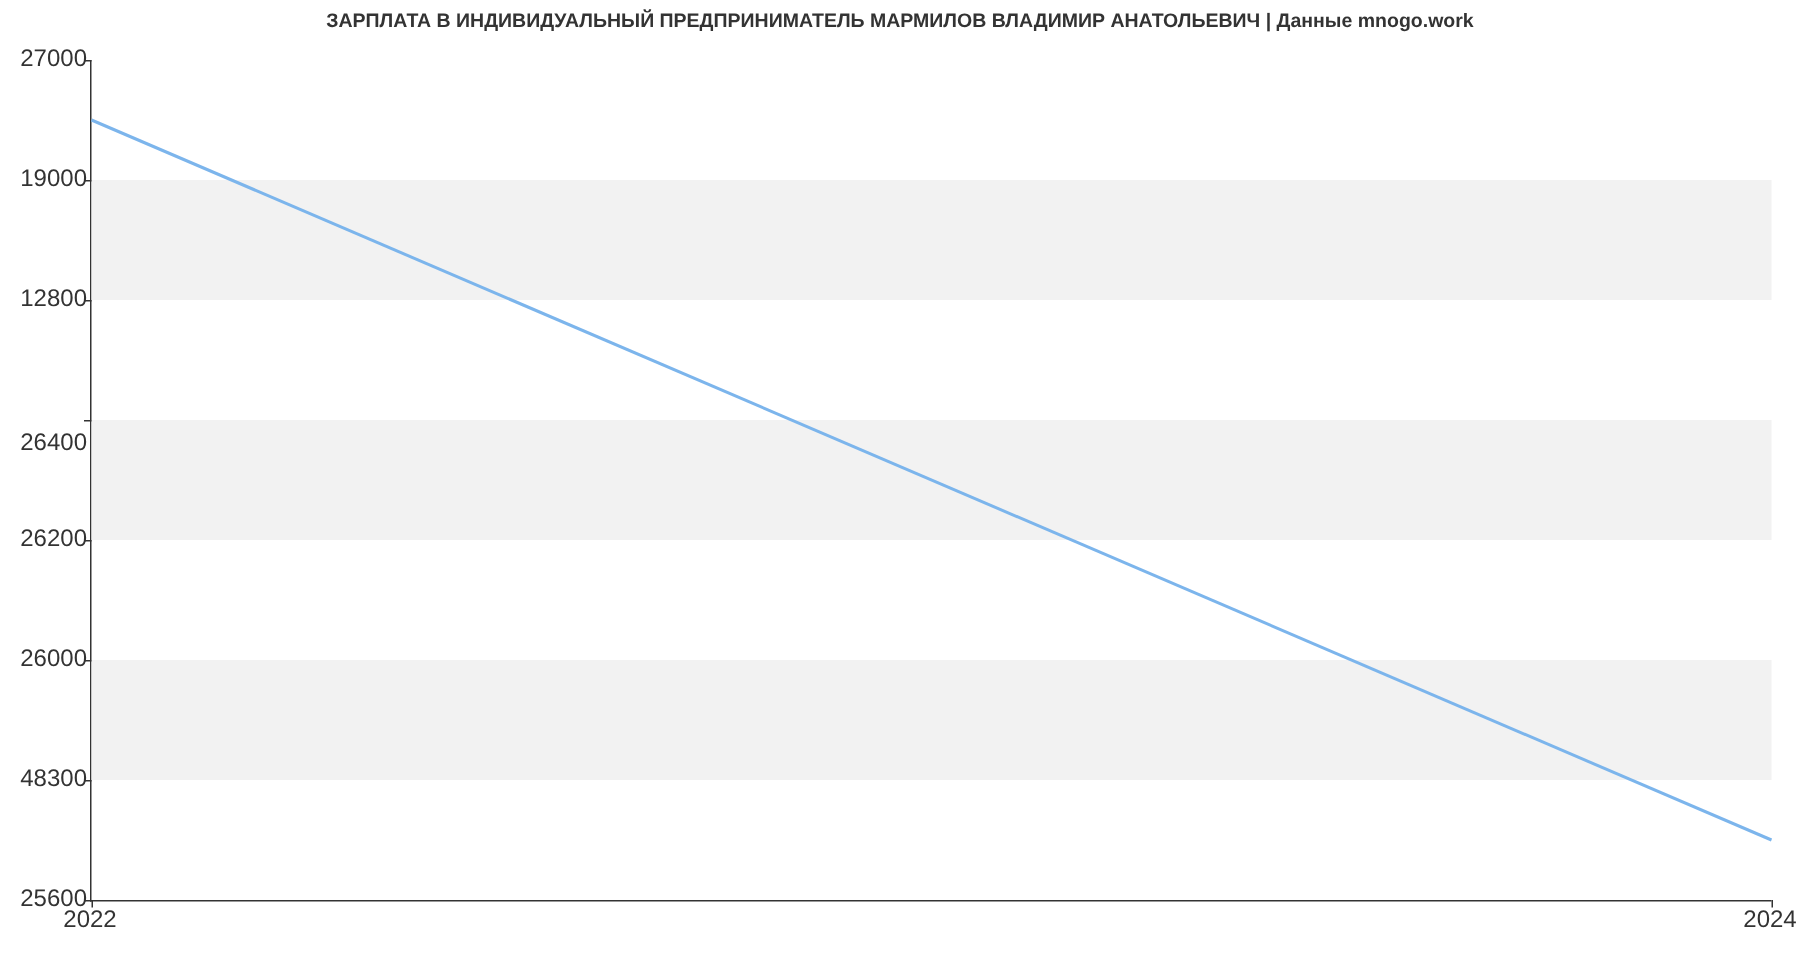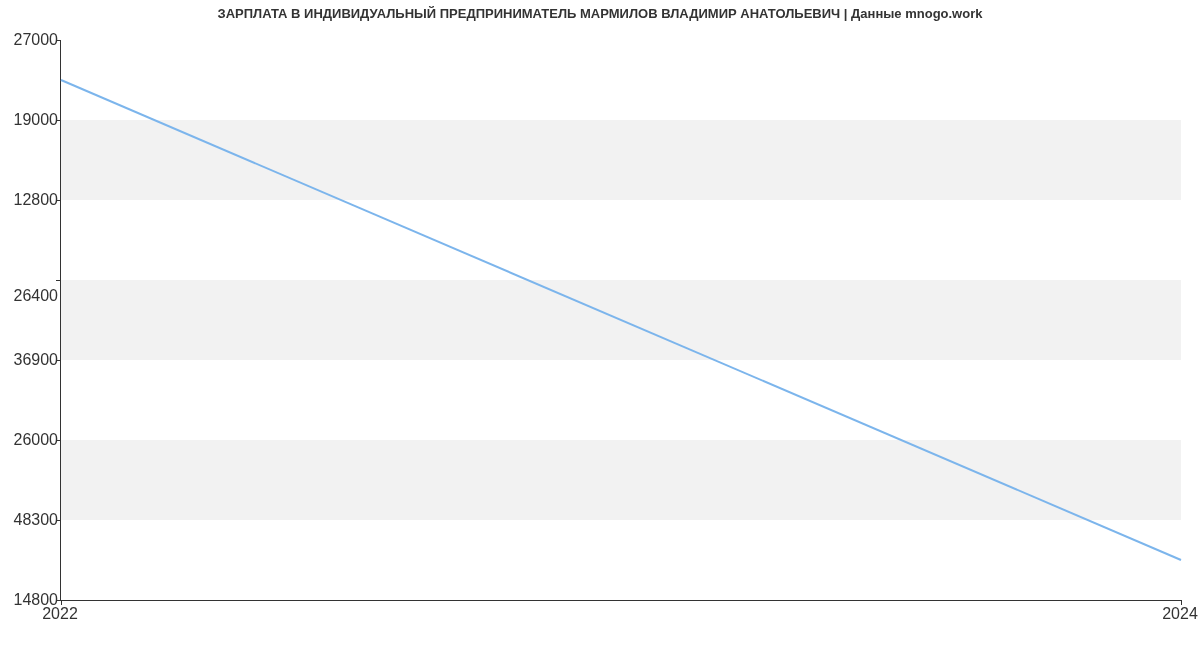--- a/index.html
+++ b/index.html
@@ -103,23 +103,23 @@
       <div class="ytick-mark" style="top: 480px;"></div>
       <div class="ytick-mark" style="top: 400px;"></div>
       <div class="ytick-mark" style="top: 320px;"></div>
       <div class="ytick-mark" style="top: 240px;"></div>
       <div class="ytick-mark" style="top: 160px;"></div>
       <div class="ytick-mark" style="top: 80px;"></div>
       <div class="ytick-mark" style="top: 0px;"></div>
       <div class="xtick-mark" style="left: 0px; top: 560px;"></div>
       <div class="xtick-mark" style="left: 1120px; top: 560px;"></div>
     </div>
-<div class="ytick" style="top: 600px;">14800</div>
+<div class="ytick" style="top: 600px;">25600</div>
     <div class="ytick" style="top: 520px;">48300</div>
     <div class="ytick" style="top: 440px;">26000</div>
-    <div class="ytick" style="top: 360px;">36900</div>
+    <div class="ytick" style="top: 360px;">26200</div>
     <div class="ytick" style="top: 296px;">26400</div>
     <div class="ytick" style="top: 200px;">12800</div>
     <div class="ytick" style="top: 120px;">19000</div>
     <div class="ytick" style="top: 40px;">27000</div>
     <div class="xtick" style="left: 60px;">2022</div>
     <div class="xtick" style="left: 1180px;">2024</div>
   </div>
 
 </body></html>

